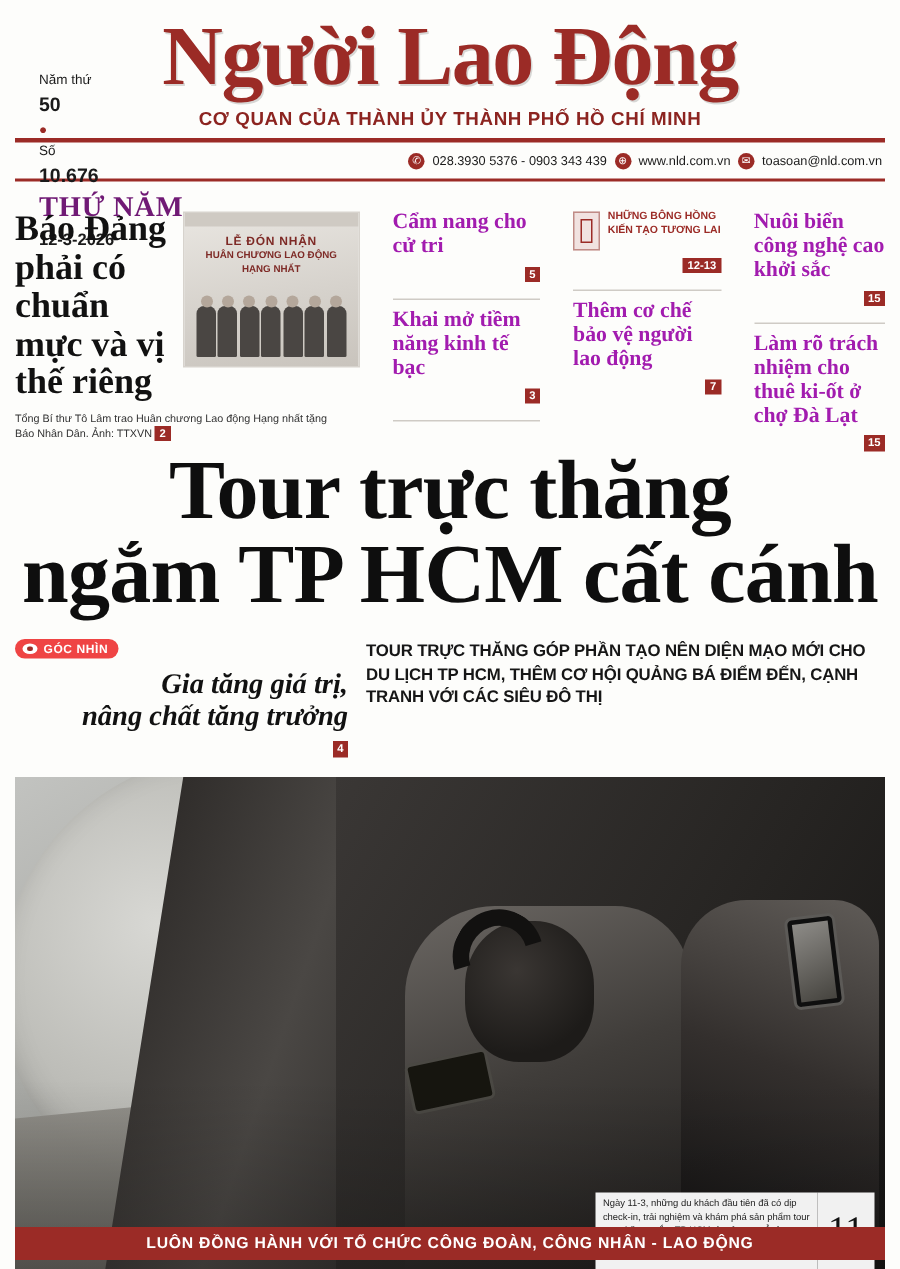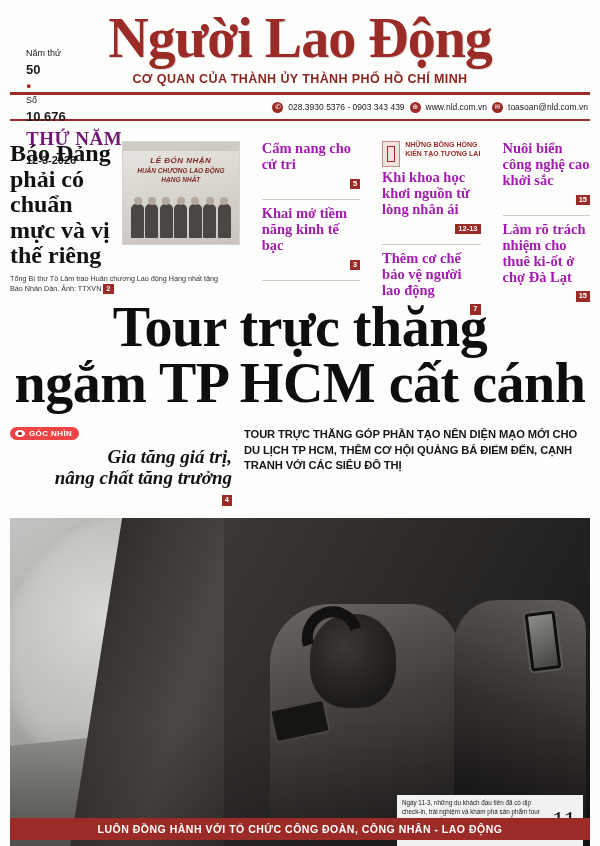--- a/index.html
+++ b/index.html
@@ -109,21 +109,21 @@
   .col-lead { width: 252px; display: flex; gap: 6px; flex-direction: column; }
   .lead-inner { display: flex; gap: 7px; }
   .lead-head {
     font-family: "Liberation Serif", serif;
     font-weight: bold;
     font-size: 24px;
     line-height: 1.06;
     width: 105px;
     color: #111;
   }
-  .lead-photo-wrap { flex: 1; font-style: italic; }
+  .lead-photo-wrap { flex: 1; }
   .lead-photo {
     width: 100%;
     height: 104px;
     background: linear-gradient(170deg,#e9e6e1 0%, #d6d2cc 55%, #c9c4bd 100%);
     position: relative;
     overflow: hidden;
     border: 1px solid #d7d3cd;
   }
   .lp-banner {
     position: absolute; top: 14px; left: 50%; transform: translateX(-50%);
@@ -444,21 +444,20 @@
       </div>
       <div class="hr-thin"></div>
     </div>
 
     <div class="col-mid2">
       <div class="brief-item">
         <div class="midrow">
           <div class="stamp"></div>
           <div class="kicker">NHỮNG BÔNG HỒNG KIẾN TẠO TƯƠNG LAI</div>
         </div>
-        <div class="brief">Khi khoa học khơi nguồn từ lòng nhân ái</div>
         <div class="tail"><span class="pagebox">12-13</span></div>
       </div>
       <div class="hr-thin"></div>
       <div class="brief-item">
         <div class="brief">Thêm cơ chế bảo vệ người lao động</div>
         <div class="tail"><span class="pagebox">7</span></div>
       </div>
     </div>
 
     <div class="col-right">

